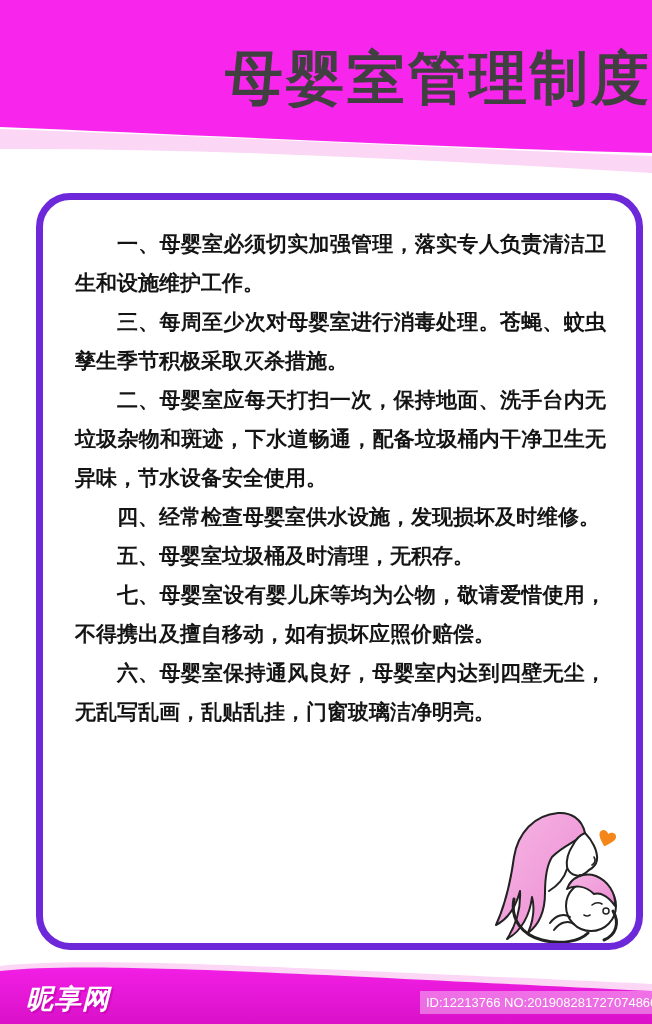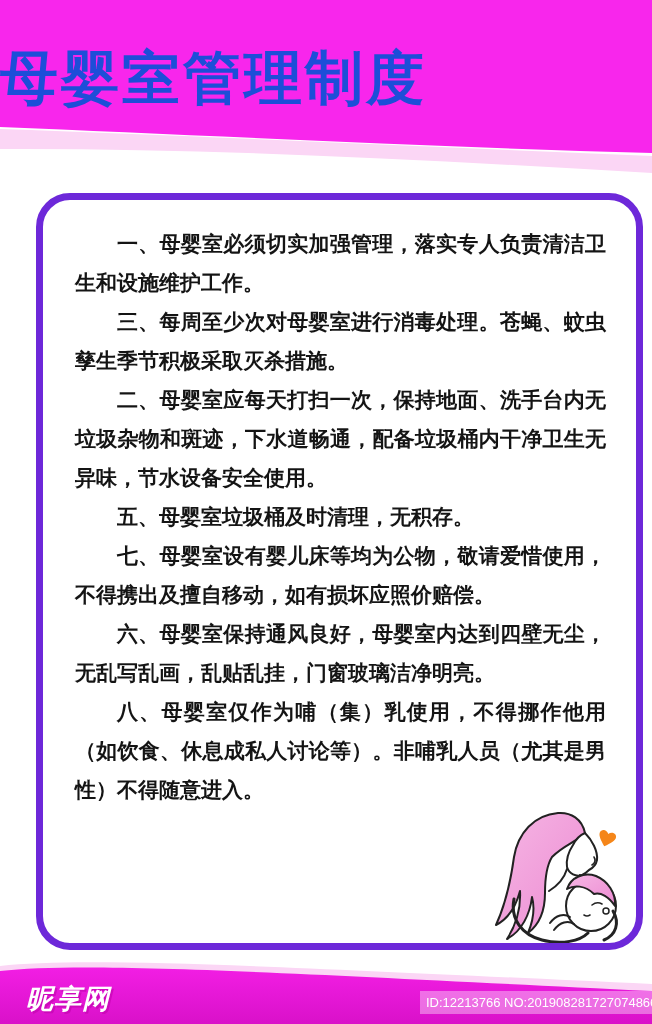--- a/index.html
+++ b/index.html
@@ -5,21 +5,21 @@
   html,body{margin:0;padding:0;}
   body{
     width:652px;height:1024px;position:relative;overflow:hidden;
     background:#ffffff;
     font-family:"Liberation Sans","DejaVu Sans",sans-serif;
   }
   
   .header-wave{position:absolute;top:0;left:0;width:652px;height:175px;}
   .poster-title{
     position:absolute;top:46px;left:0;width:652px;
-    text-align:left;color:#1d4ed8;
+    text-align:right;color:#404040;
     font-size:58px;font-weight:700;letter-spacing:3px;line-height:1.1;
   }
   
   .rules-panel{
     position:absolute;left:36px;top:193px;
     width:593px;height:743px;
     border:7px solid #6d28d9;border-radius:34px;
     background:#ffffff;
   }
   .rules-text{
@@ -53,24 +53,24 @@
   <path d="M0,0 H652 V153 C430,147 200,135 0,127 Z" fill="#F826EC"></path>
 </svg>
 
 <div class="poster-title">母婴室管理制度</div>
 
 <div class="rules-panel">
   <div class="rules-text">
     <p>一、母婴室必须切实加强管理，落实专人负责清洁卫生和设施维护工作。</p>
     <p>三、每周至少次对母婴室进行消毒处理。苍蝇、蚊虫孳生季节积极采取灭杀措施。</p>
     <p>二、母婴室应每天打扫一次，保持地面、洗手台内无垃圾杂物和斑迹，下水道畅通，配备垃圾桶内干净卫生无异味，节水设备安全使用。</p>
+    <p>四、经常检查母婴室供水设施，发现损坏及时维修。</p>
     <p>五、母婴室垃圾桶及时清理，无积存。</p>
     <p>七、母婴室设有婴儿床等均为公物，敬请爱惜使用，不得携出及擅自移动，如有损坏应照价赔偿。</p>
     <p>六、母婴室保持通风良好，母婴室内达到四壁无尘，无乱写乱画，乱贴乱挂，门窗玻璃洁净明亮。</p>
-    <p>八、母婴室仅作为哺（集）乳使用，不得挪作他用（如饮食、休息成私人讨论等）。非哺乳人员（尤其是男性）不得随意进入。</p>
   </div>
 
   <svg class="mother-baby" viewBox="0 0 162 136" aria-hidden="true">
     <defs>
       <linearGradient id="hairGrad" x1="0" y1="0" x2="1" y2="1">
         <stop offset="0" stop-color="#F6B6E4"></stop>
         <stop offset="1" stop-color="#EC8AD2"></stop>
       </linearGradient>
     </defs>
 

